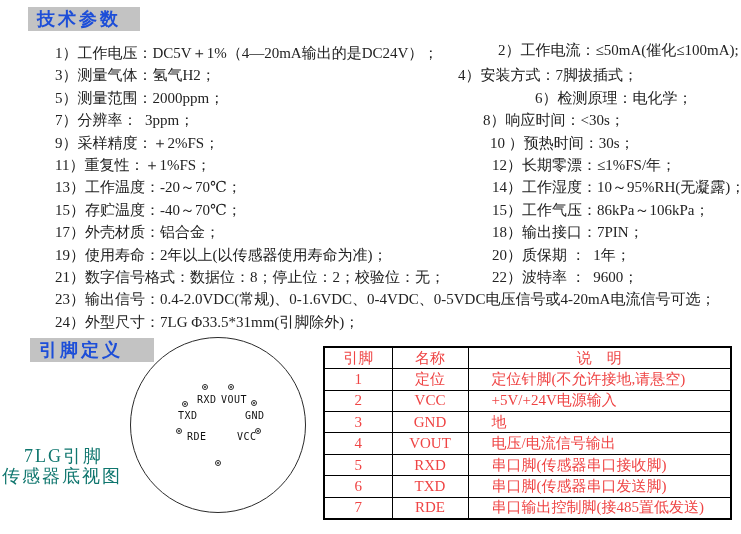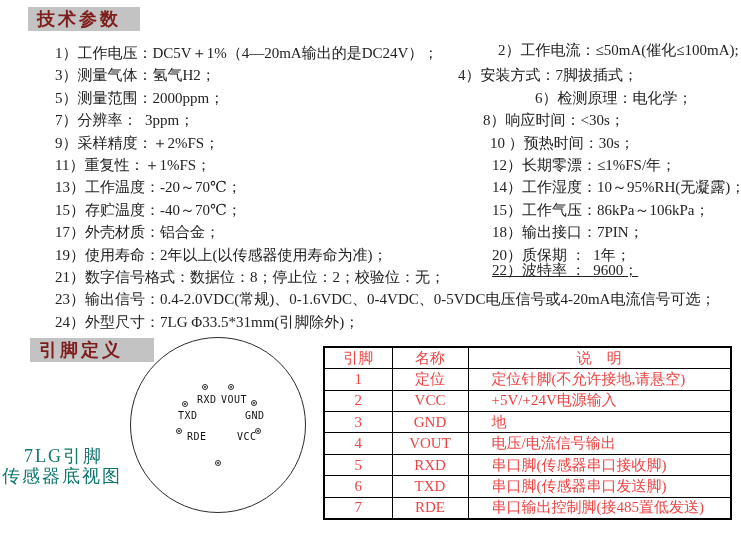--- a/index.html
+++ b/index.html
@@ -1,18 +1,18 @@
 <!DOCTYPE html>
 <html><head>
 <meta charset="utf-8">
 <style>
   html,body{margin:0;padding:0;background:#fff;}
   .page{position:relative;width:741px;height:534px;background:#ffffff;overflow:hidden;
         font-family:"Liberation Serif","DejaVu Serif",serif;color:#1c1c1c;}
-  .title-box{position:absolute;height:24px;background:#c3c3c3;color:#7f1d1d;
+  .title-box{position:absolute;height:24px;background:#c3c3c3;color:#1d4ed8;
         font-family:"Liberation Sans","DejaVu Sans",sans-serif;font-weight:bold;
         font-size:18px;line-height:24px;padding-left:9px;letter-spacing:3px;box-sizing:border-box;}
   .pline{position:absolute;font-size:15px;line-height:17px;white-space:pre;color:#222;}
   .circle{position:absolute;left:130px;top:337px;width:176px;height:176px;
         border:1.5px solid #2a2a2a;border-radius:50%;background:#fff;box-sizing:border-box;}
   .pin{position:absolute;width:6px;height:6px;border:1px solid #2a2a2a;border-radius:50%;
         box-sizing:border-box;background:#fff;}
   .pin::after{content:"";position:absolute;left:1px;top:1px;width:2px;height:2px;
         background:#2a2a2a;border-radius:50%;}
   .pinlabel{position:absolute;font-family:"DejaVu Sans Mono","Liberation Mono",monospace;
@@ -49,21 +49,21 @@
   <span class="pline" style="left:498px;top:42px;text-align:right;">2）工作电流：≤50mA(催化≤100mA);</span>
   <span class="pline" style="left:458px;top:67px;">4）安装方式：7脚拔插式；</span>
   <span class="pline" style="left:535px;top:90px;">6）检测原理：电化学；</span>
   <span class="pline" style="left:483px;top:112px;">8）响应时间：&lt;30s；</span>
   <span class="pline" style="left:490px;top:135px;">10 ）预热时间：30s；</span>
   <span class="pline" style="left:492px;top:157px;">12）长期零漂：≤1%FS/年；</span>
   <span class="pline" style="left:492px;top:179px;">14）工作湿度：10～95%RH(无凝露)；</span>
   <span class="pline" style="left:492px;top:202px;">15）工作气压：86kPa～106kPa；</span>
   <span class="pline" style="left:492px;top:224px;">18）输出接口：7PIN；</span>
   <span class="pline" style="left:492px;top:247px;">20）质保期 ：  1年；</span>
-  <span class="pline" style="left:492px;top:262px;text-decoration:underline;">22）波特率 ：  9600；</span>
+  <span class="pline" style="left:492px;top:269px;">22）波特率 ：  9600；</span>
 
   <div class="title-box" style="left:30px;top:338px;width:124px;">引脚定义</div>
 
   <div class="circle"></div>
 
   <span class="pin" style="left:202px;top:384px;"></span>
   <span class="pin" style="left:228px;top:384px;"></span>
   <span class="pin" style="left:182px;top:401px;"></span>
   <span class="pin" style="left:251px;top:400px;"></span>
   <span class="pin" style="left:176px;top:428px;"></span>

